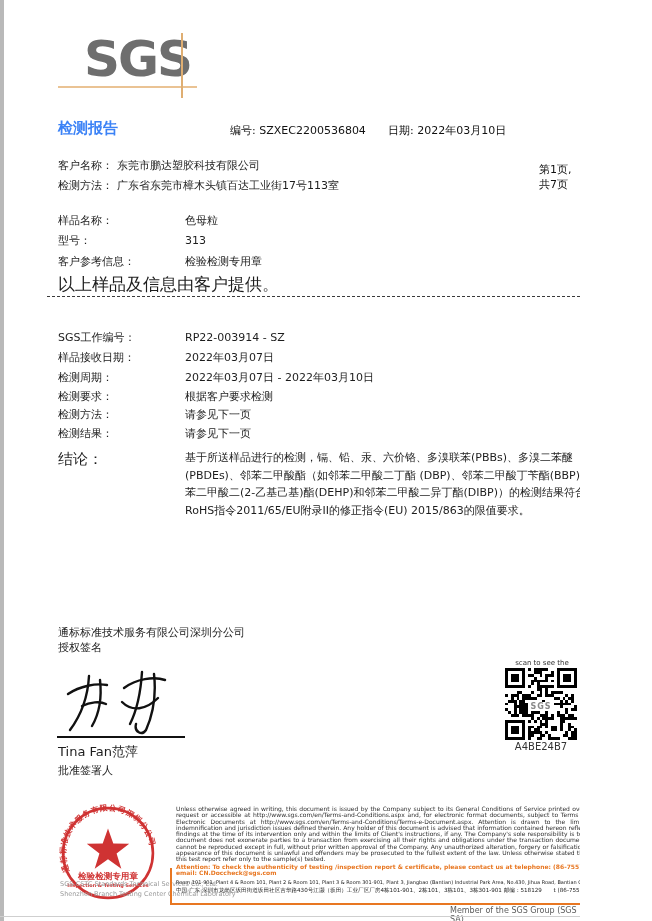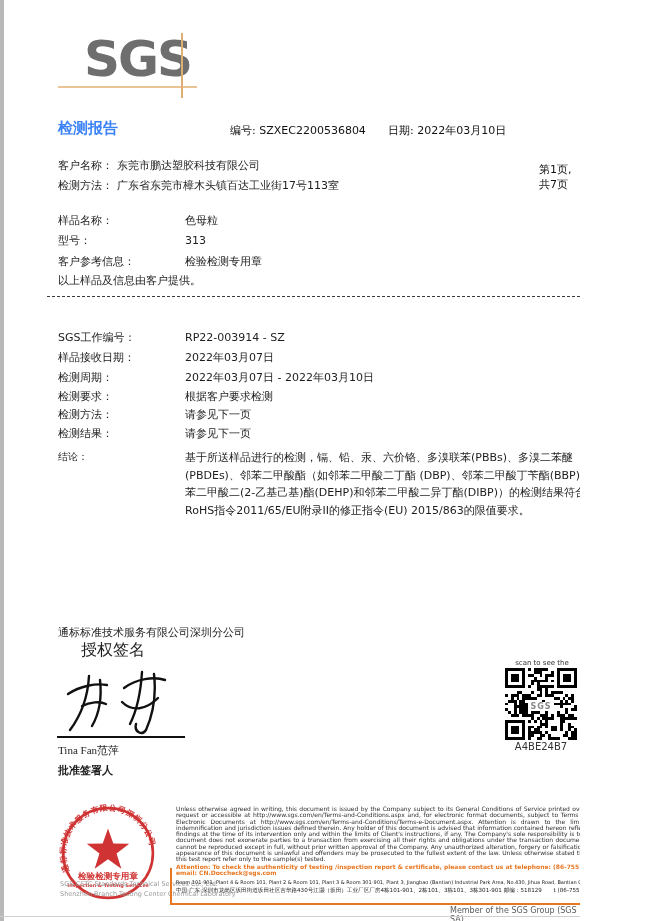--- a/index.html
+++ b/index.html
@@ -15,35 +15,35 @@
 
   
   .title{position:absolute;left:58px;top:119px;font-size:15px;font-weight:bold;color:#3b82f6;}
   .hmeta{position:absolute;top:123px;font-size:11px;color:#111;}
   .h-num{left:230px;} .h-date{left:388px;text-align:right;} .h-page{left:539px;margin-top:39px;}
 
   
   .row{position:absolute;left:58px;font-size:11px;line-height:13px;color:#1d1d1d;white-space:nowrap;}
   .row .val{position:absolute;white-space:nowrap;}
   .val-a{left:59px;} .val-b{left:127px;}
-  .note{position:absolute;left:58px;top:273px;font-size:11px;}
+  .note{position:absolute;left:58px;top:273px;font-size:17px;}
   .dashes{position:absolute;left:47px;top:296px;width:603px;height:1px;
           background:repeating-linear-gradient(90deg,#3a3a3a 0 3px,transparent 3px 5px);}
 
-  .concl-label{position:absolute;left:58px;top:450px;font-size:10px;}
+  .concl-label{position:absolute;left:58px;top:450px;font-size:15px;}
   .concl-text{position:absolute;left:185px;top:449px;width:424px;font-size:11px;
               line-height:17.5px;color:#1d1d1d;text-align:left;}
 
   
   .sig-co{position:absolute;left:58px;top:625px;font-size:11px;}
-  .sig-auth{position:absolute;left:58px;top:640px;font-size:16px;margin-left:23px;}
+  .sig-auth{position:absolute;left:58px;top:640px;font-size:11px;}
   .sig-draw{position:absolute;left:62px;top:668px;}
   .sig-line{position:absolute;left:57px;top:736px;width:128px;height:2px;background:#111;}
-  .sig-name{position:absolute;left:58px;top:743px;font-size:11px;font-family:Liberation Serif, serif;}
-  .sig-title{position:absolute;left:58px;top:763px;font-size:11px;font-weight:bold;}
+  .sig-name{position:absolute;left:58px;top:743px;font-size:13px;}
+  .sig-title{position:absolute;left:58px;top:763px;font-size:11px;}
 
   
   .qr-top{position:absolute;left:505px;top:659px;width:74px;text-align:center;font-size:7px;color:#333;}
   .qr-wrap{position:absolute;left:505px;top:668px;width:72px;height:72px;}
   .qr-center{position:absolute;left:505px;top:694px;width:72px;text-align:center;}
   .qr-center span{background:#fff;padding:0 2px;font-size:8px;font-weight:bold;color:#8a8a8a;letter-spacing:1px;}
   .qr-code{position:absolute;left:505px;top:741px;width:72px;text-align:center;font-size:10px;color:#333;}
 
   
   .stamp{position:absolute;left:59px;top:804px;opacity:.92;}

